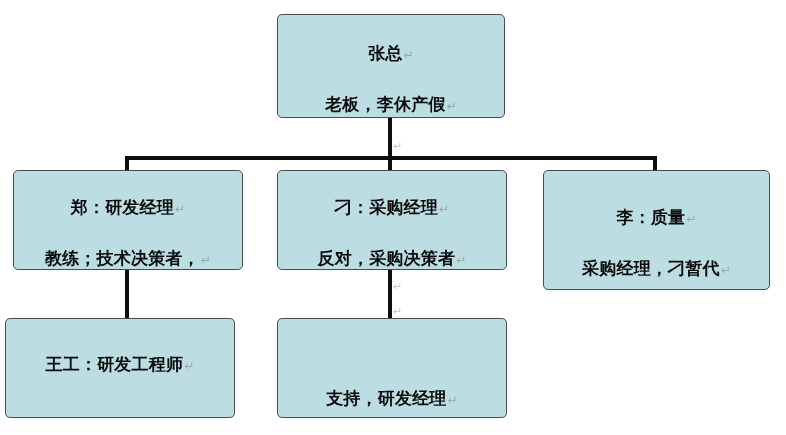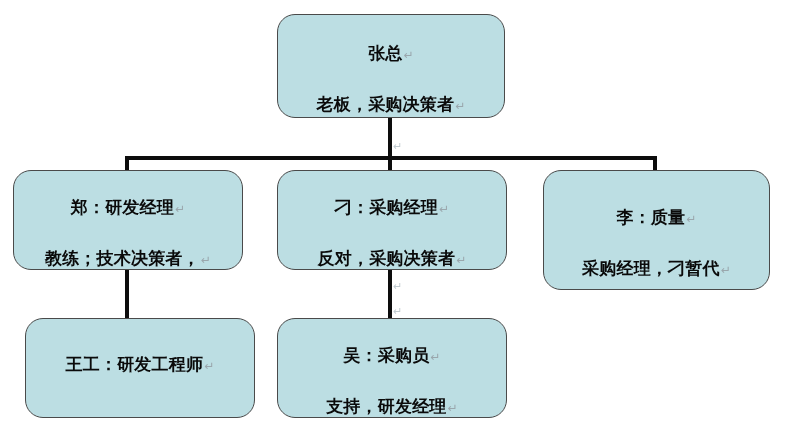--- a/index.html
+++ b/index.html
@@ -25,21 +25,21 @@
     background: #0d0d0d;
     z-index: 1;
   }
 
   
   .node {
     position: absolute;
     box-sizing: border-box;
     background: #bcdee3;
     border: 1px solid #4a4a4a;
-    border-radius: 18px;
+    border-radius: 5px;
     z-index: 2;
     display: flex;
     flex-direction: column;
     align-items: center;
     justify-content: center;
   }
   .node-line {
     display: block;
     width: 100%;
     text-align: center;
@@ -96,21 +96,21 @@
   <div class="connector" style="left:388px; top:268px; width:4px; height:52px;"></div>
 
   <span class="stray-mark" style="left:393px; top:140px;">↵</span>
   <span class="stray-mark" style="left:393px; top:280px;">↵</span>
   <span class="stray-mark" style="left:393px; top:305px;">↵</span>
 
   <div class="node" style="left:277px; top:14px; width:228px; height:104px;">
     <div class="gap-top"></div>
     <span class="node-line node-title"><span>张总</span><span class="pmark">↵</span></span>
     <div class="gap-mid"></div>
-    <span class="node-line node-sub"><span>老板，采购决策者</span><span class="pmark">↵</span></span>
+    <span class="node-line node-sub"><span>老板，李休产假</span><span class="pmark">↵</span></span>
   </div>
 
   <div class="node" style="left:277px; top:170px; width:230px; height:100px;">
     <div class="gap-top"></div>
     <span class="node-line node-title"><span>刁：采购经理</span><span class="pmark">↵</span></span>
     <div class="gap-mid"></div>
     <span class="node-line node-sub"><span>反对，采购决策者</span><span class="pmark">↵</span></span>
   </div>
 
   <div class="node" style="left:13px; top:170px; width:230px; height:100px;">
@@ -120,26 +120,25 @@
     <span class="node-line node-sub"><span>教练；技术决策者，</span><span class="pmark">↵</span></span>
   </div>
 
   <div class="node" style="left:543px; top:170px; width:227px; height:120px;">
     <div class="gap-top"></div>
     <span class="node-line node-title"><span>李：质量</span><span class="pmark">↵</span></span>
     <div class="gap-mid"></div>
     <span class="node-line node-sub"><span>采购经理，刁暂代</span><span class="pmark">↵</span></span>
   </div>
 
-  <div class="node" style="left:25px; top:318px; width:230px; height:100px;">
+  <div class="node" style="left:5px; top:318px; width:230px; height:100px;">
     <div class="gap-top"></div>
     <span class="node-line node-title"><span>王工：研发工程师</span><span class="pmark">↵</span></span>
     <div class="gap-mid"></div>
   </div>
 
   <div class="node" style="left:277px; top:318px; width:230px; height:100px;">
     <div class="gap-top"></div>
-    <span class="node-line node-title"><span>吴：采购员</span><span class="pmark">↵</span></span>
     <div class="gap-mid"></div>
     <span class="node-line node-sub"><span>支持，研发经理</span><span class="pmark">↵</span></span>
   </div>
 
 </div>
 
 </body></html>

